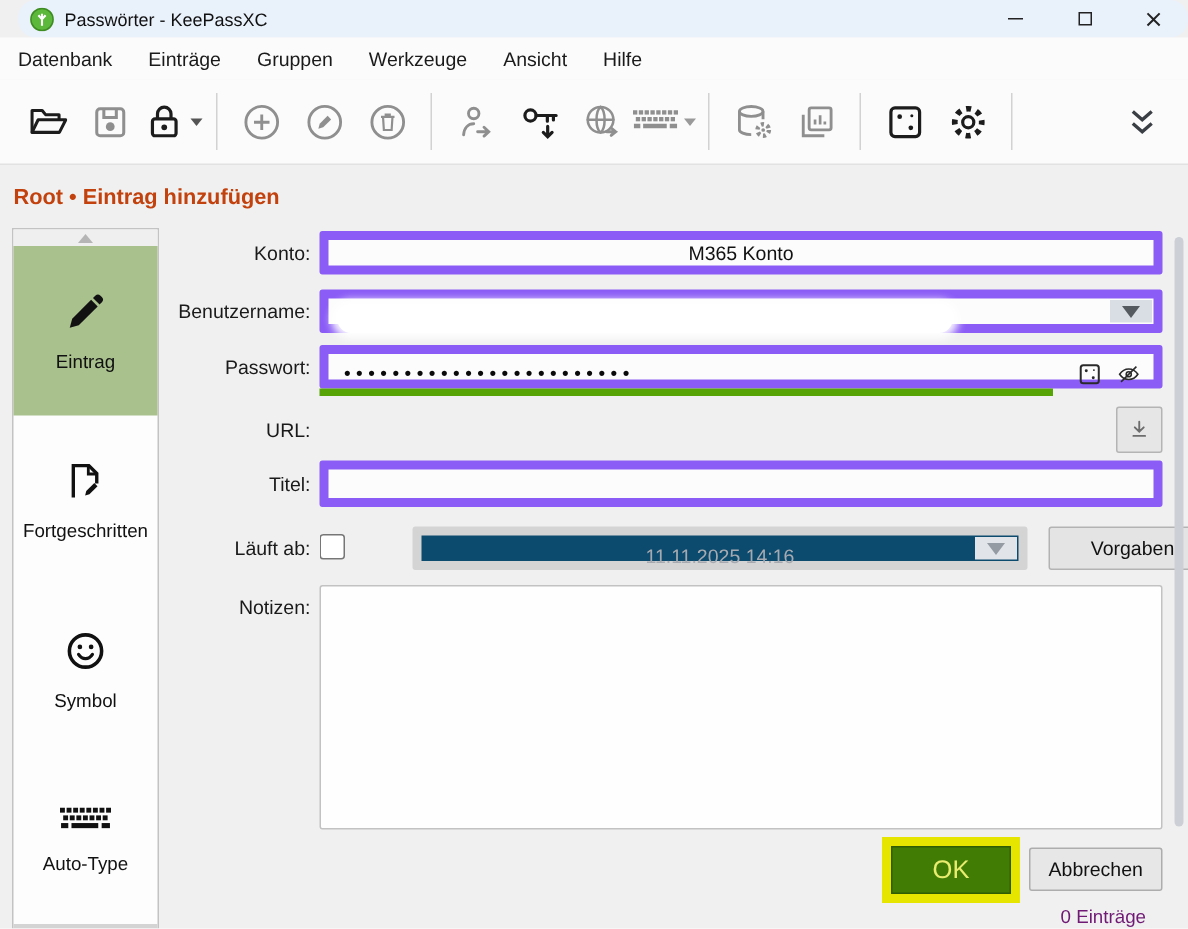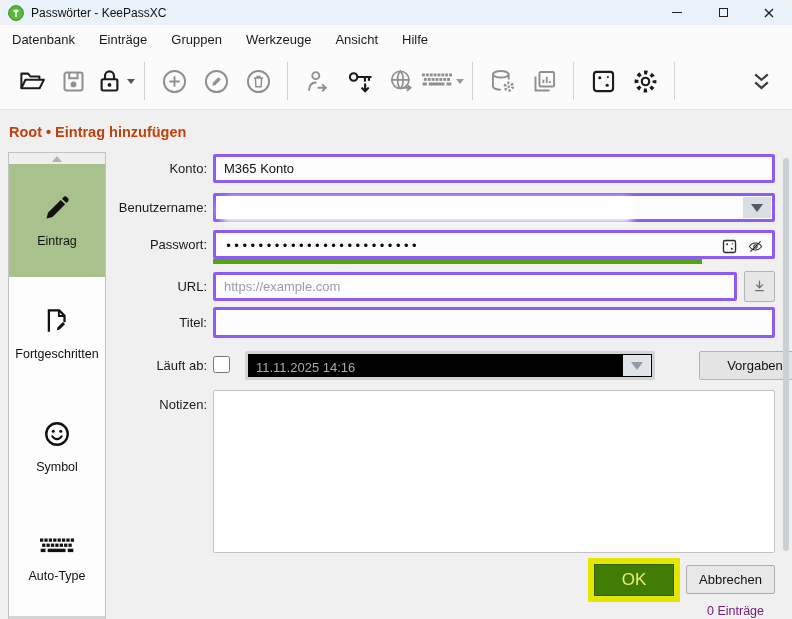--- a/index.html
+++ b/index.html
@@ -1,21 +1,21 @@
 <!DOCTYPE html>
 <html><head>
 <meta charset="utf-8">
 <style>
   * { margin:0; padding:0; box-sizing:border-box; }
   html,body { width:792px; height:619px; }
   body { font-family:"Liberation Sans", sans-serif; color:#111; }
   .window { position:relative; width:792px; height:619px; background:#f0f0f0; overflow:hidden; }
 
   
-  .titlebar { position:absolute; top:0; left:0; right:0; height:25px; background:#e9f1fb; display:flex; align-items:center;border-radius:12px; }
+  .titlebar { position:absolute; top:0; left:12px; right:0; height:25px; background:#e9f1fb; display:flex; align-items:center;border-radius:12px; }
   .app-icon { width:16px; height:16px; margin:0 7px 0 8px; }
   .title-text { font-size:12px; color:#111; }
   .win-controls { margin-left:auto; display:flex; height:100%; }
   .win-btn { width:46px; height:100%; display:flex; align-items:center; justify-content:center; background:none; border:none; color:#222; cursor:default; }
   .glyph-min { display:block; width:10px; border-top:1.2px solid #222; }
   .glyph-max { display:block; width:9px; height:9px; border:1.2px solid #222; }
   .glyph-close { font-size:16px; line-height:1; font-family:"DejaVu Sans", sans-serif; }
 
   
   .menubar { position:absolute; top:25px; left:0; right:0; height:28px; background:#fbfbfb; display:flex; align-items:center; padding-left:0; }
@@ -44,34 +44,34 @@
   .tri-up-sm { width:0; height:0; border-left:5px solid transparent; border-right:5px solid transparent; border-bottom:6px solid #b5b5b5; }
   .tri-dn-sm { width:0; height:0; border-left:5px solid transparent; border-right:5px solid transparent; border-top:6px solid #5a5a5a; }
   .side-item { flex:1; display:flex; flex-direction:column; align-items:center; justify-content:center; gap:11px; background:none; border:none; }
   .side-item.selected { background:#a9c18d; }
   .side-item svg { width:30px; height:30px; color:#111; }
   .side-item .kb { width:34px; height:22px; }
   .side-label { font-size:12.5px; color:#111; }
 
   
   .flabel { position:absolute; left:40px; width:167px; text-align:right; font-size:13px; color:#1a1a1a; line-height:29px; }
-  .field { position:absolute; left:213px; width:562px; height:29px; background:#fcfcfc; border:3px solid #8b5cf6; border-radius:2px; font-size:13px; color:#111; padding:0 8px; }
+  .field { position:absolute; left:213px; width:562px; height:29px; background:#fcfcfc; border:6px solid #8b5cf6; border-radius:2px; font-size:13px; color:#111; padding:0 8px;text-align:center; }
   input.field { outline:none; }
   input.field::placeholder { color:#9aa0a6; }
   .combo-btn { position:absolute; top:1px; right:1px; bottom:1px; width:28px; background:#d9dde4; display:flex; align-items:center; justify-content:center; border:none; }
   .combo-btn .tri { width:0; height:0; border-left:6px solid transparent; border-right:6px solid transparent; border-top:8px solid #555a61; }
   .redact-pill { position:absolute; left:6px; top:5px; width:410px; height:18px; background:#fff; border-radius:9px; box-shadow:0 0 6px 4px rgba(255,255,255,.95); }
   .pw-dots { position:absolute; left:9px; top:0; line-height:27px; font-size:12px; letter-spacing:1px; color:#0a0a0a; font-family:"DejaVu Sans", sans-serif; }
   .pw-icons { position:absolute; right:8px; top:0; height:27px; display:flex; align-items:center; gap:9px; }
   .pw-icons svg { width:17px; height:17px; color:#2a2a2a; }
   .strength { position:absolute; left:213px; top:259px; height:5px; background:#57a407; }
   .sq-btn { position:absolute; display:flex; align-items:center; justify-content:center; background:#e6e6e6; border:1px solid #b4b4b4; border-radius:2px; }
   .sq-btn svg { width:17px; height:17px; color:#6d6d6d; }
   .checkbox { position:absolute; left:213px; top:356px; width:17px; height:17px; }
-  .field.disabled { background:#000000; border-color:#d4d4d4; color:#a6aab0; line-height:27px; }
+  .field.disabled { background:#0c4a6e; border-color:#d4d4d4; color:#a6aab0; line-height:27px;margin-left:30px; }
   .combo-btn.disabled { background:#e1e5ea; }
   .combo-btn.disabled .tri { border-top-color:#959ba3; }
   .presets-btn { position:absolute; left:663px; top:351px; width:112px; height:29px; background:#e4e4e4; border:1px solid #b3b3b3; border-radius:2px; font-size:13px; color:#111; display:flex; align-items:center; justify-content:center;margin-left:36px; }
   .presets-btn .tri { position:absolute; right:9px; width:0; height:0; border-left:4px solid transparent; border-right:4px solid transparent; border-top:5px solid #333; }
   .notes { position:absolute; left:213px; top:390px; width:562px; height:163px; background:#fefefe; border:1px solid #c2c2c2; border-radius:2px; resize:none; outline:none; font-family:"Liberation Sans", sans-serif; font-size:13px; }
 
   
   .vscroll { position:absolute; left:783px; top:158px; width:6px; height:393px; background:#ccd0d6; border-radius:3px; }
 
   
@@ -404,21 +404,20 @@
       <svg>
           <use href="#i-dice"></use>
         </svg>
       <svg>
           <use href="#i-eye-slash"></use>
         </svg>
     </span>
   </div>
   <div class="strength" style="width: 489px;"></div>
 
-  <input class="field" style="top: 272px; width: 524px;" placeholder="https://example.com">
   <button class="sq-btn" style="left:744px; top:271px; width:31px; height:31px">
       <svg>
         <use href="#i-download"></use>
       </svg>
     </button>
 
   <input class="field" style="top: 307px; height: 31px;" value="">
 
   <input type="checkbox" class="checkbox" style="">
   <div class="field disabled" style="top:351px; left:245px; width:410px">

